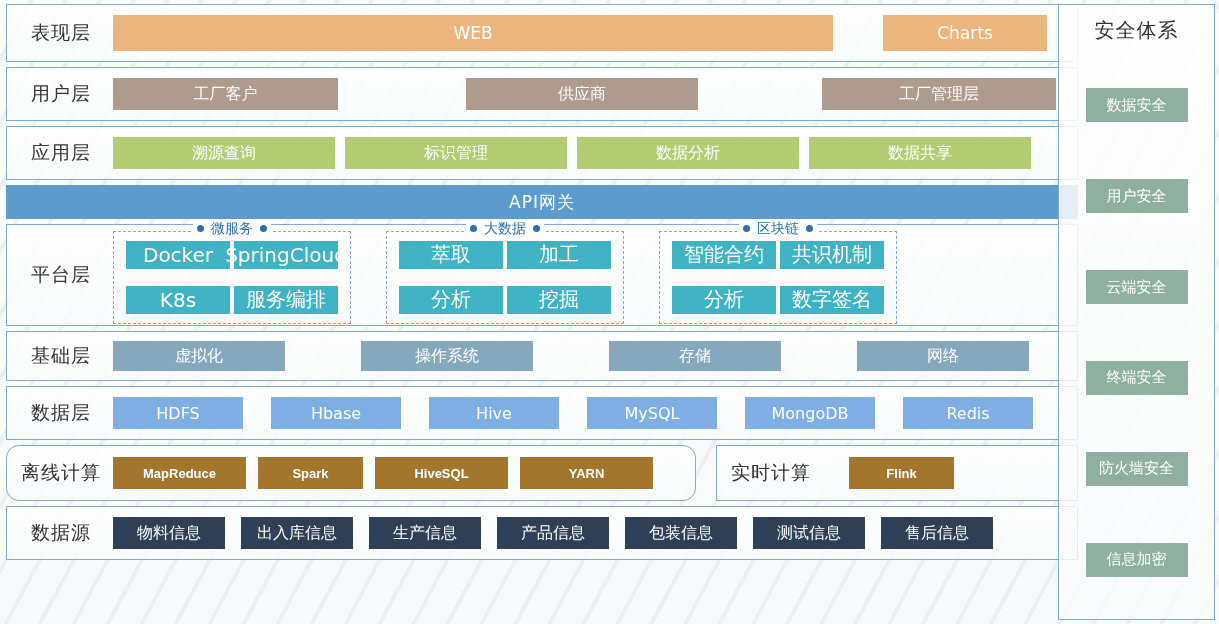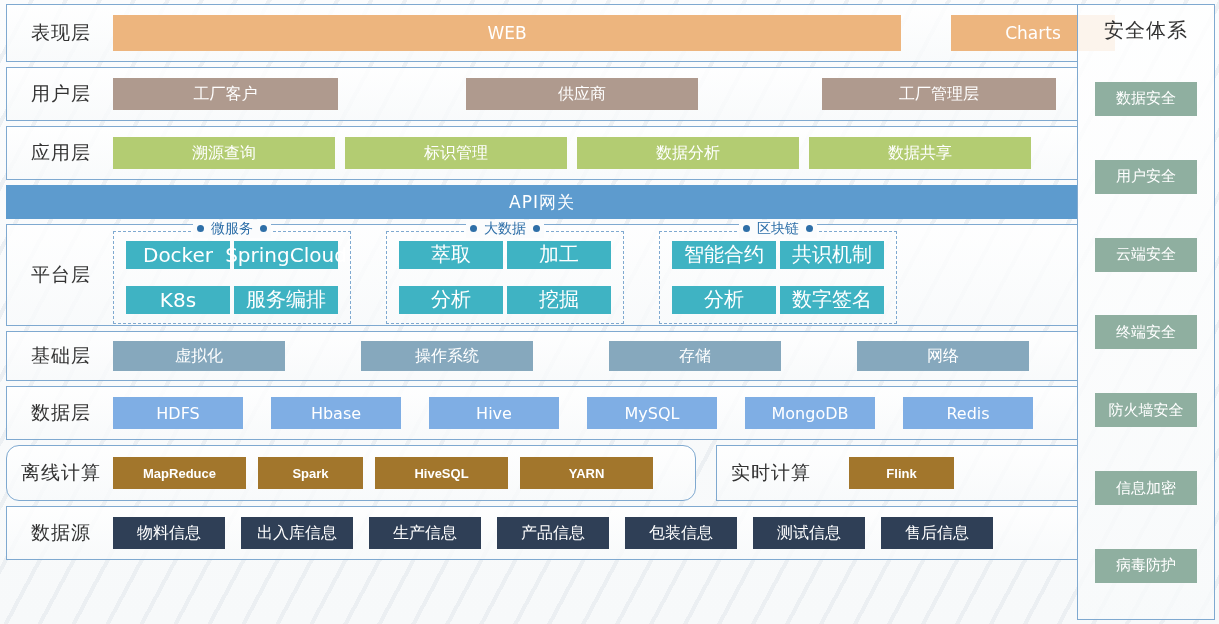--- a/index.html
+++ b/index.html
@@ -49,21 +49,21 @@
     color:#ffffff;
     font-size:16px;
     box-sizing:border-box;
     white-space:nowrap;
     font-family:"DejaVu Sans",sans-serif;
   }
 
   
   .r-present{height:58px;}
   .r-present .row-body{gap:0;}
-  .chip-web{background:#EDB57E;height:36px;width:788px;font-size:17px;}
+  .chip-web{background:#EDB57E;height:36px;width:720px;font-size:17px;}
   .chip-charts{background:#EDB57E;height:36px;width:164px;margin-left:50px;font-size:17px;}
 
   
   .r-user{height:54px;}
   .chip-user{background:#AF9A8E;height:32px;width:225px;}
   .chip-user.u2{margin-left:128px;width:232px;}
   .chip-user.u3{margin-left:124px;width:234px;}
 
   
   .r-app{height:54px;}
@@ -138,21 +138,21 @@
   .chip-compute.narrow{width:105px;}
   .chip-compute:last-child{margin-right:0;}
 
   
   .r-source{height:54px;margin-bottom:0;}
   .chip-source{background:#2F3F56;height:32px;width:112px;margin-right:16px;}
   .chip-source:last-child{margin-right:0;}
 
   
   .security{
-    position:absolute;right:4px;top:4px;width:138px;height:616px;
+    position:absolute;right:4px;top:4px;width:157px;height:616px;
     border:1px solid #7FA9D0;box-sizing:border-box;
     background:linear-gradient(180deg,rgba(255,255,255,.86),rgba(248,250,251,.80));
     display:flex;flex-direction:column;align-items:center;
   }
   .security-title{
     font-size:20px;color:#333;margin-top:12px;margin-bottom:14px;
     font-family:"DejaVu Sans",sans-serif;letter-spacing:1px;
   }
   .sec-list{
     flex:1 1 auto;width:100%;
@@ -312,17 +312,16 @@
 
   <div class="security">
     <div class="security-title">安全体系</div>
     <div class="sec-list">
       <div class="chip chip-sec">数据安全</div>
       <div class="chip chip-sec">用户安全</div>
       <div class="chip chip-sec">云端安全</div>
       <div class="chip chip-sec">终端安全</div>
       <div class="chip chip-sec">防火墙安全</div>
       <div class="chip chip-sec">信息加密</div>
-      <div class="chip chip-sec">病毒防护</div>
     </div>
   </div>
 
 </div>
 
 </body></html>

